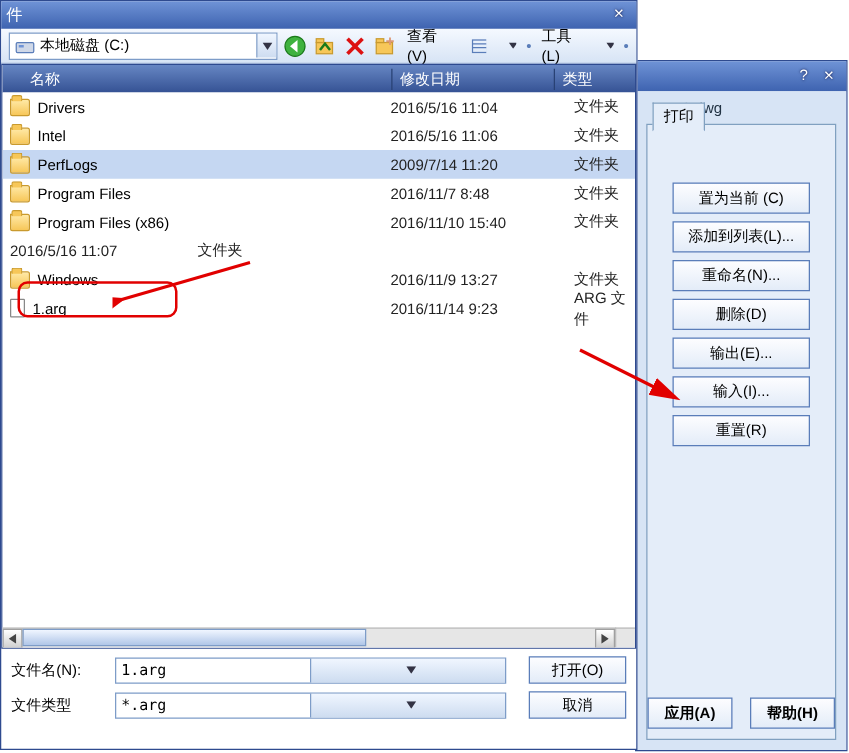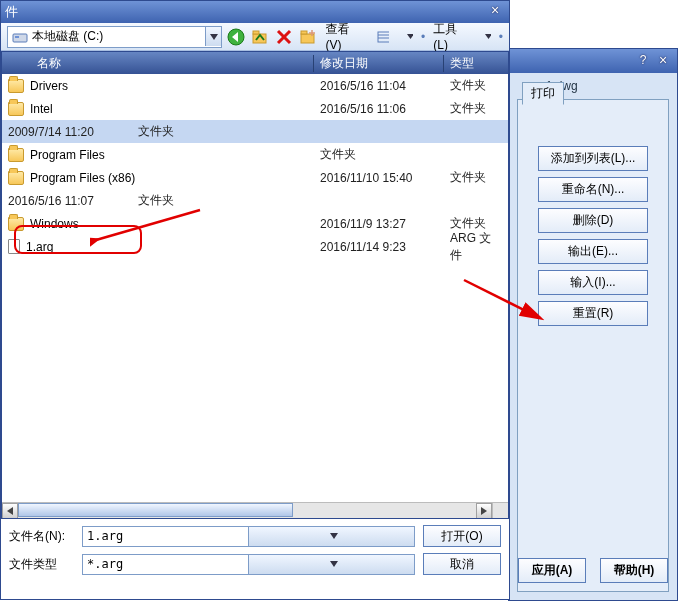--- a/index.html
+++ b/index.html
@@ -163,40 +163,40 @@
     overflow: hidden;
   }
   .list-header {
     display: flex;
     height: 22px;
     background: linear-gradient(#6686c3,#355294);
     color: #fff;
     font-size: 12px;
     align-items: center;
   }
-  .col-name { width: 312px; padding-left: 35px; border-right: 1px solid #284174;}
+  .col-name { width: 312px; padding-left: 22px; border-right: 1px solid #284174;}
   .col-date { width: 130px; padding-left: 6px; border-right: 1px solid #284174;}
   .col-type { width: 56px; padding-left: 6px; }
   .list-body {
     overflow-y: auto;
     overflow-x: auto;
     height: 446px;
     background: #fff;
   }
   .row {
     display: flex;
     height: 23px;
     align-items: center;
     font-size: 12px;
     color: #000;
   }
   .row.highlight { background: #c5d7f2; }
   .row .c-name { width: 312px; display: flex; align-items: center; padding-left: 6px; }
   .row .c-date { width: 130px; padding-left: 6px; color: #222; }
-  .row .c-type { width: 56px; padding-left: 6px; color: #222; }
+  .row .c-type { width: 56px; padding-left: 6px; color: #222; margin-left: 20px; }
   .folder-icon, .file-icon {
     width: 16px; height: 14px; margin-right: 6px;
     display: inline-block; position: relative;
   }
   .folder-icon {
     background: linear-gradient(#ffe9a6,#f7c759);
     border: 1px solid #c99a2e;
     border-radius: 0 2px 2px 2px;
   }
   .folder-icon::before {
@@ -230,21 +230,21 @@
   }
   .sb-corner {
     position:absolute; right:0; bottom:0; width:16px; height:16px;
     background:#e6e6e6; border-top:1px solid #bcbcbc; border-left:1px solid #bcbcbc;
   }
 
   .footer {
     padding: 6px 8px;
   }
   .footer-row {
-    display:flex; align-items:center; gap:8px; margin-bottom:6px;
+    display:flex; align-items:center; gap:18px; margin-bottom:6px;
   }
   .footer-row label { width:65px; }
   .footer-combo {
     flex:1; height:21px;
     border:1px solid #7d9cc8; background:#fff;
     display:flex; align-items:center;
     font-family: "SimSun", monospace;
   }
   .footer-combo span { flex:1; padding-left:4px; }
   .footer-combo .dd {
@@ -290,20 +290,21 @@
 <div class="secondary">
   <div class="titlebar2">
     <div class="tbtn2 tbtn-help">?</div>
     <div class="tbtn2 tbtn-close2">×</div>
   </div>
   <div class="sec-body">
     <div class="sec-filename">g1.dwg</div>
     <div class="sec-box">
       <div class="tab">打印</div>
       <div class="sec-buttons">
+        <div class="sec-btn">置为当前 (C)</div>
         <div class="sec-btn">添加到列表(L)...</div>
         <div class="sec-btn">重命名(N)...</div>
         <div class="sec-btn">删除(D)</div>
         <div class="sec-btn">输出(E)...</div>
         <div class="sec-btn">输入(I)...</div>
         <div class="sec-btn">重置(R)</div>
       </div>
       <div class="sec-bottom">
         <div class="sec-btn2">应用(A)</div>
         <div class="sec-btn2">帮助(H)</div>
@@ -401,28 +402,33 @@
         </div>
         <div class="row">
           <div class="c-name">
             <span class="folder-icon"></span>
             <span>Intel</span>
           </div>
           <div class="c-date">2016/5/16 11:06</div>
           <div class="c-type">文件夹</div>
         </div>
         <div class="row highlight">
+          <div class="c-name">
+            <span class="folder-icon"></span>
+            <span>PerfLogs</span>
+          </div>
           <div class="c-date">2009/7/14 11:20</div>
           <div class="c-type">文件夹</div>
         </div>
         <div class="row">
           <div class="c-name">
             <span class="folder-icon"></span>
             <span>Program Files</span>
           </div>
+          <div class="c-date">2016/11/7 8:48</div>
           <div class="c-type">文件夹</div>
         </div>
         <div class="row">
           <div class="c-name">
             <span class="folder-icon"></span>
             <span>Program Files (x86)</span>
           </div>
           <div class="c-date">2016/11/10 15:40</div>
           <div class="c-type">文件夹</div>
         </div>

